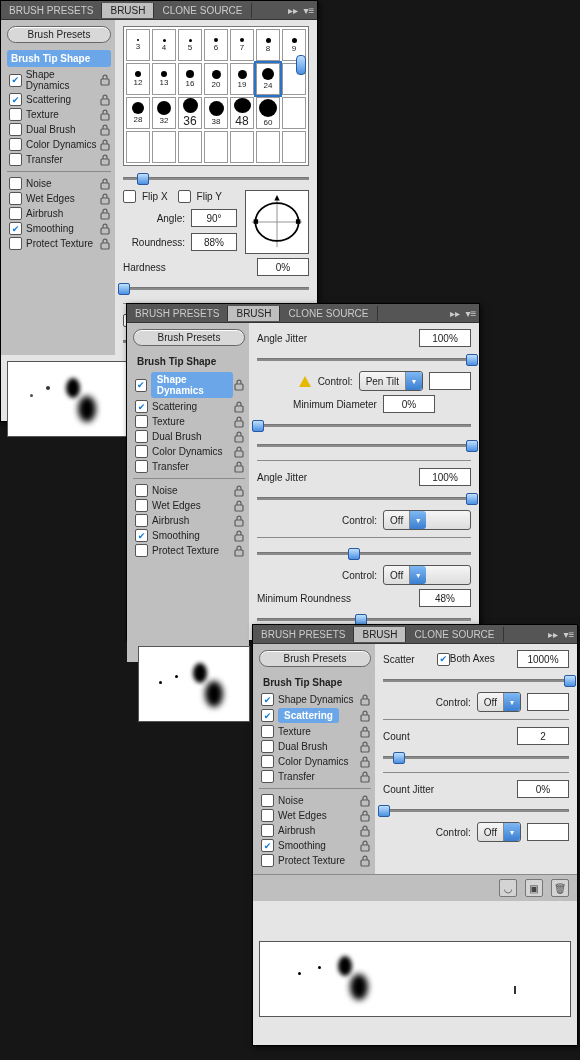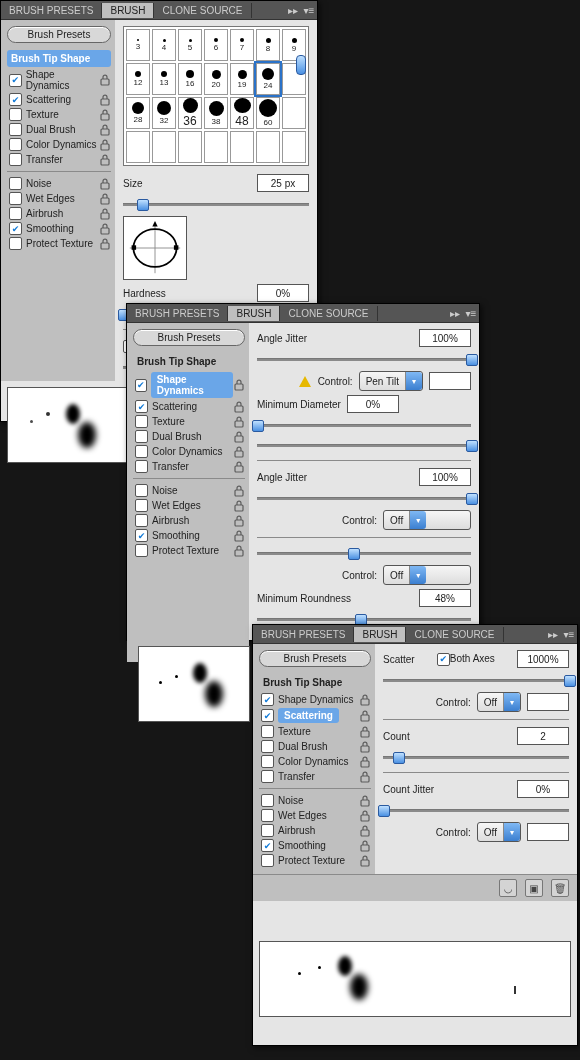--- a/index.html
+++ b/index.html
@@ -300,29 +300,41 @@
                 <span style="font-size:8px"></span>
               </div>
               <div class="bcell">
                 <span></span>
                 <span style="font-size:8px"></span>
               </div>
             </div>
           </div>
         <div class="sidethumb"></div>
       </div>
-      <div class="field" style="justify-content:space-between;margin-top:4px">
-        <span class="lbl">Size</span>
-        <span class="numbox">25 px</span>
-      </div>
       <div class="slider">
           <div class="track"></div>
           <div class="thumb" style="left:10%"></div>
         </div>
       <div style="display:flex;gap:8px;align-items:flex-start">
+        <div style="flex:1;display:flex;flex-direction:column;gap:6px">
+          <div class="field">
+            <span class="ck"></span>
+            <span class="lbl">Flip X</span>
+            <span class="ck" style="margin-left:4px"></span>
+            <span class="lbl">Flip Y</span>
+          </div>
+          <div class="field" style="justify-content:flex-end;gap:6px">
+            <span class="lbl">Angle:</span>
+            <span class="numbox" style="width:44px">90°</span>
+          </div>
+          <div class="field" style="justify-content:flex-end;gap:6px">
+            <span class="lbl">Roundness:</span>
+            <span class="numbox" style="width:44px">88%</span>
+          </div>
+        </div>
         <div class="anglebox">
           <svg viewBox="0 0 60 60">
             <line x1="30" y1="2" x2="30" y2="58" stroke="#888" stroke-width="1"></line>
             <line x1="2" y1="30" x2="58" y2="30" stroke="#888" stroke-width="1"></line>
             <ellipse cx="30" cy="30" rx="24" ry="21" fill="none" stroke="#000" stroke-width="2"></ellipse>
             <polygon points="30,0 27,6 33,6" fill="#000"></polygon>
             <rect x="4" y="27" width="5" height="5" fill="#000"></rect>
             <rect x="51" y="27" width="5" height="5" fill="#000"></rect>
           </svg>
         </div>
@@ -495,21 +507,21 @@
         </div>
       <div class="field" style="justify-content:flex-end;gap:6px">
         <span class="warn"></span>
         <span class="lbl">Control:</span>
         <span class="select">
             <span>Pen Tilt</span>
             <span class="arr">▾</span>
           </span>
         <span class="numbox" style="width:40px"></span>
       </div>
-      <div class="field" style="justify-content:flex-start">
+      <div class="field" style="justify-content:center">
         <span class="lbl">Minimum Diameter</span>
         <span class="numbox">0%</span>
       </div>
       <div class="slider">
           <div class="track"></div>
           <div class="thumb" style="left:0%"></div>
         </div>
       <div class="slider">
           <div class="track"></div>
           <div class="thumb" style="left:100%"></div>

